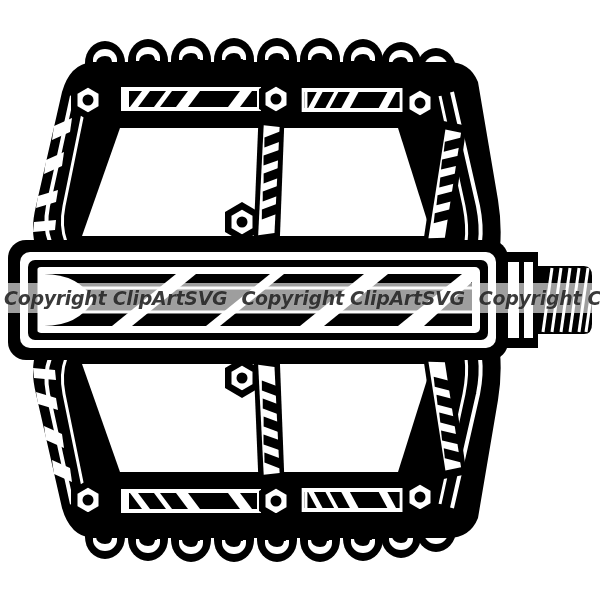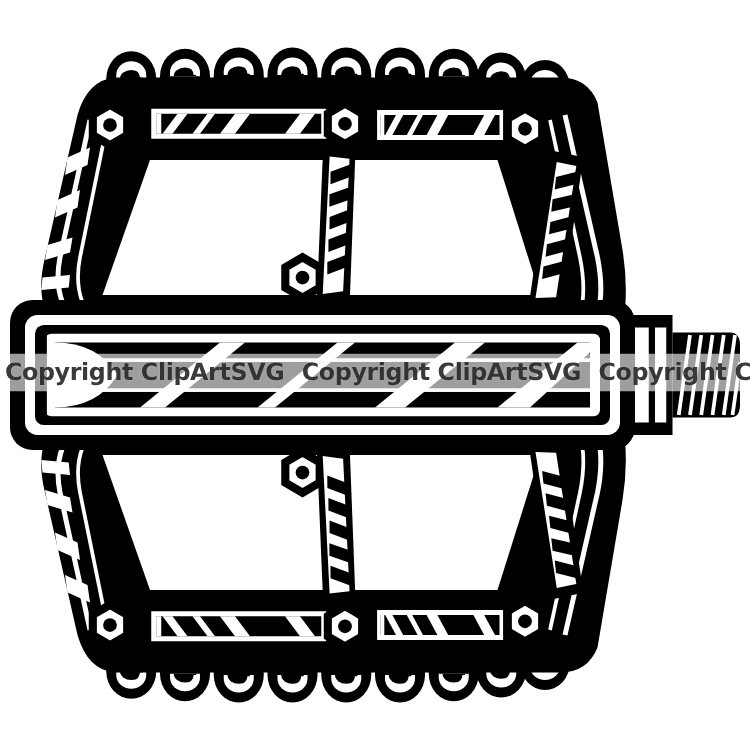--- a/index.html
+++ b/index.html
@@ -44,20 +44,21 @@
     font-weight: 700;
     font-size: 19px;
     letter-spacing: -0.3px;
     color: #2a2a2a;
     opacity: 0.92;
     padding-left: 4px;
     text-shadow: 0 0 1px rgba(255,255,255,0.5);
   }
   #watermark .wm-text span {
     margin-right: 14px;
+    font-style: italic;
   }
 </style>
 </head>
 <body>
 
 <div id="stage">
 
   <svg id="artwork" viewBox="0 0 600 600" xmlns="http://www.w3.org/2000/svg">
     <defs>
 

